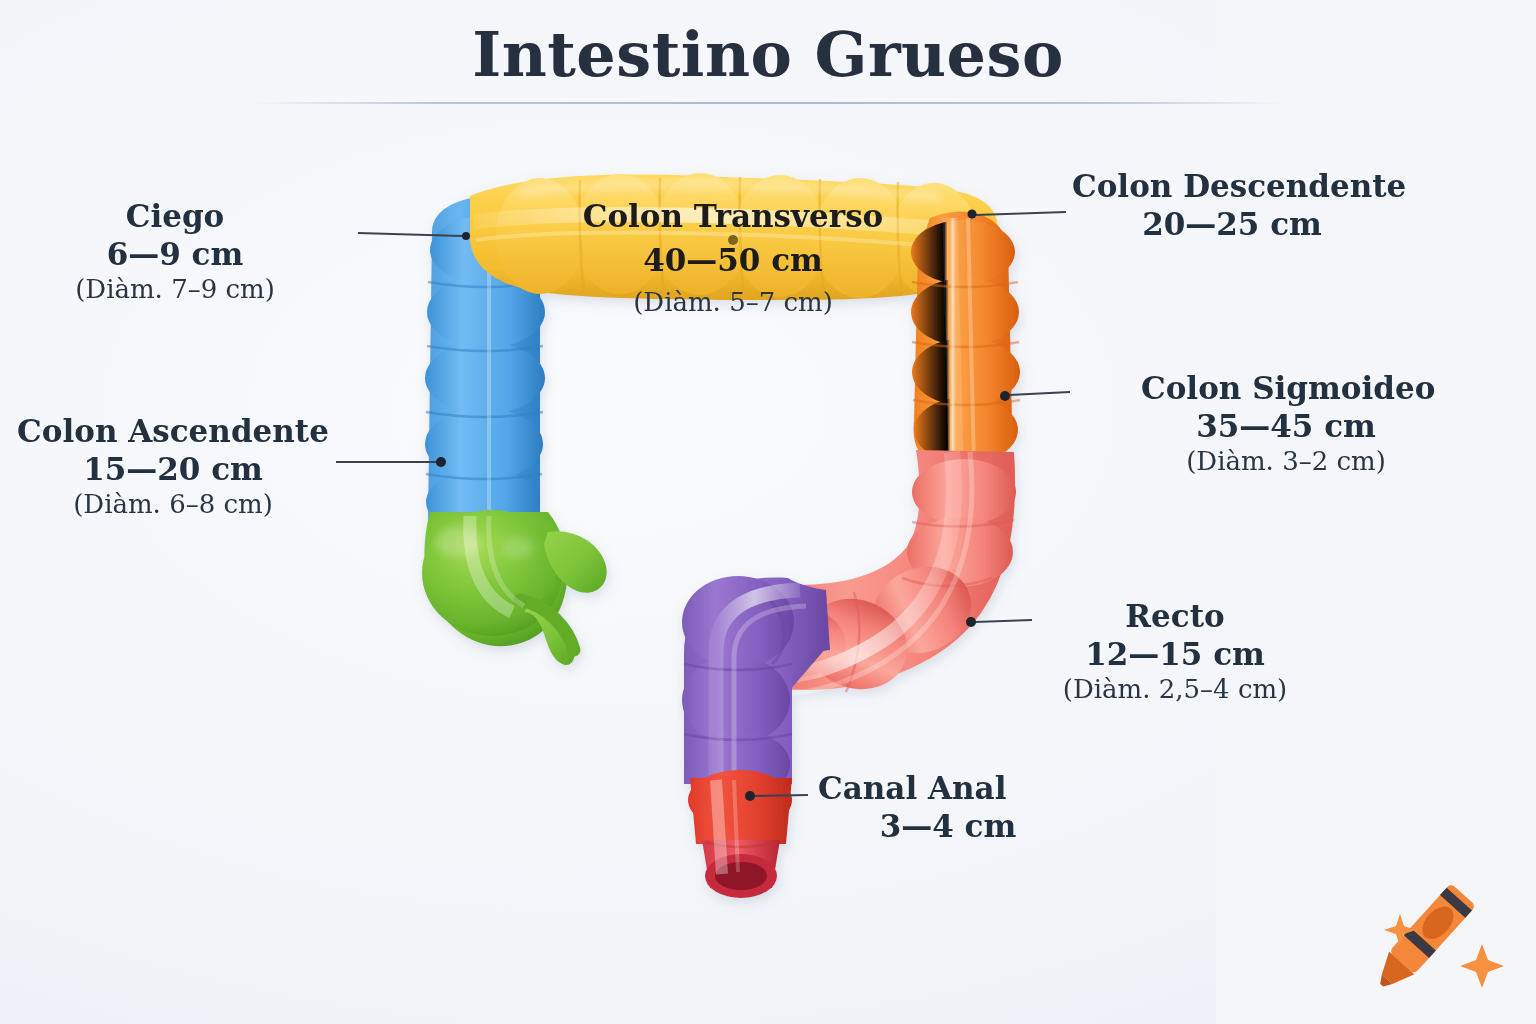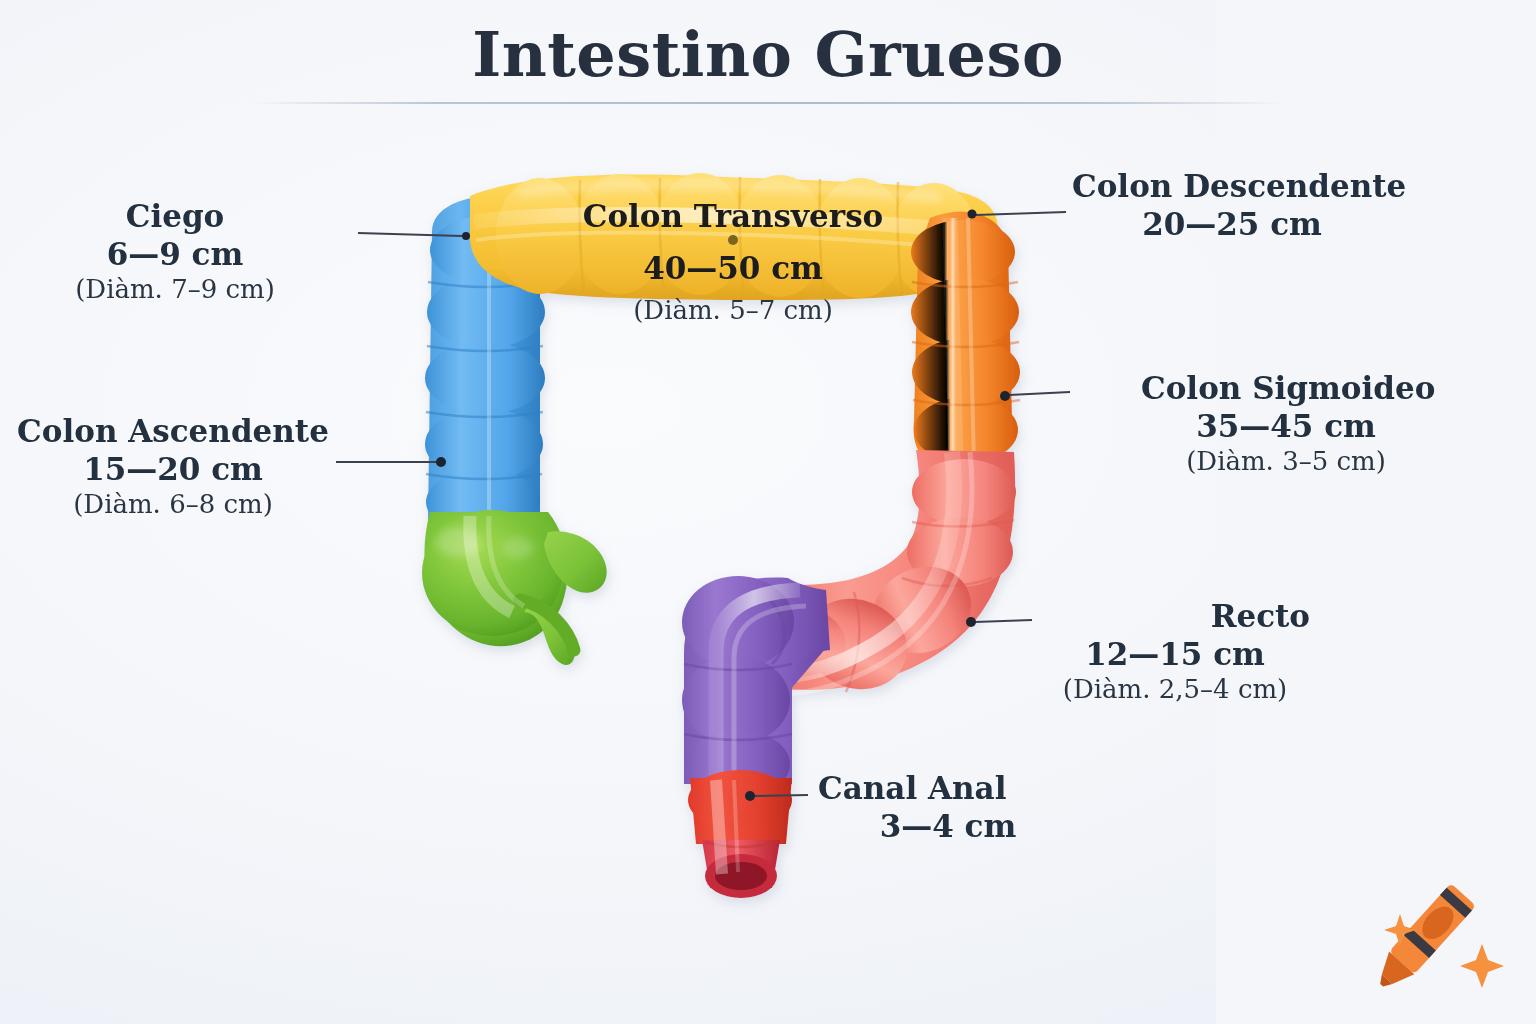--- a/index.html
+++ b/index.html
@@ -412,37 +412,37 @@
   </div>
 
   <div class="label" style="left:8px; top:415px; width:330px;">
     <div class="ln-name ctr-name">Colon Ascendente</div>
     <div class="ln-len ctr-len">15—20 cm</div>
     <div class="ln-diam ctr-diam">(Diàm. 6–8 cm)</div>
   </div>
 
   <div class="label" style="left:574px; top:200px; width:318px;">
     <div class="ln-name ctr-name" style="color:#1c1c1c;">Colon Transverso</div>
-    <div class="ln-len ctr-len" style="color:#1c1c1c; margin-top:19px;">40—50 cm</div>
+    <div class="ln-len ctr-len" style="color:#1c1c1c; margin-top:11px;">40—50 cm</div>
     <div class="ln-diam ctr-diam" style="margin-top:12px;">(Diàm. 5–7 cm)</div>
   </div>
 
   <div class="label" style="left:1072px; top:170px; width:320px;">
     <div class="ln-name" style="text-align:left;">Colon Descendente</div>
     <div class="ln-len ctr-len">20—25 cm</div>
   </div>
 
   <div class="label" style="left:1141px; top:372px; width:290px;">
     <div class="ln-name" style="text-align:left;">Colon Sigmoideo</div>
     <div class="ln-len ctr-len">35—45 cm</div>
-    <div class="ln-diam ctr-diam">(Diàm. 3–5 cm)</div>
+    <div class="ln-diam ctr-diam">(Diàm. 3–2 cm)</div>
   </div>
 
   <div class="label" style="left:1040px; top:600px; width:270px;">
-    <div class="ln-name" style="text-align:right;">Recto</div>
+    <div class="ln-name" style="text-align:center;">Recto</div>
     <div class="ln-len ctr-len">12—15 cm</div>
     <div class="ln-diam ctr-diam">(Diàm. 2,5–4 cm)</div>
   </div>
 
   <div class="label" style="left:818px; top:772px; width:260px;">
     <div class="ln-name" style="text-align:left;">Canal Anal</div>
     <div class="ln-len ctr-len">3—4 cm</div>
   </div>
 
   <svg id="crayon" viewBox="0 0 140 130">

